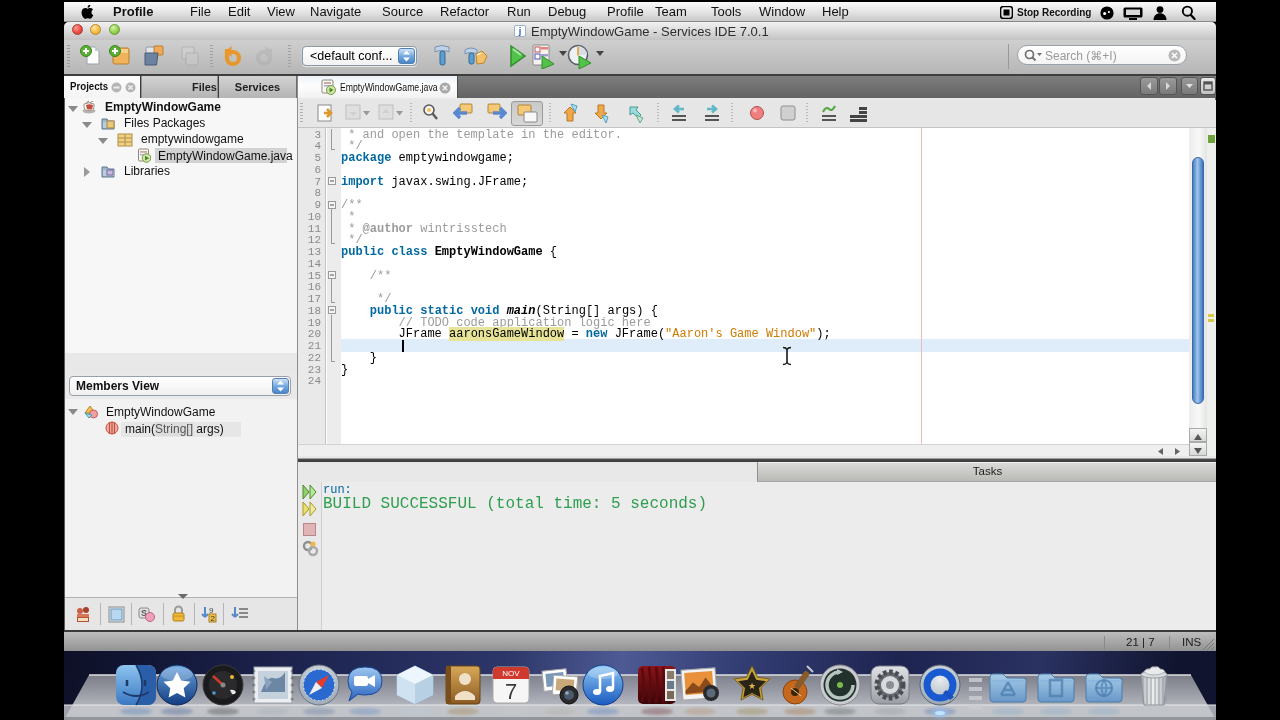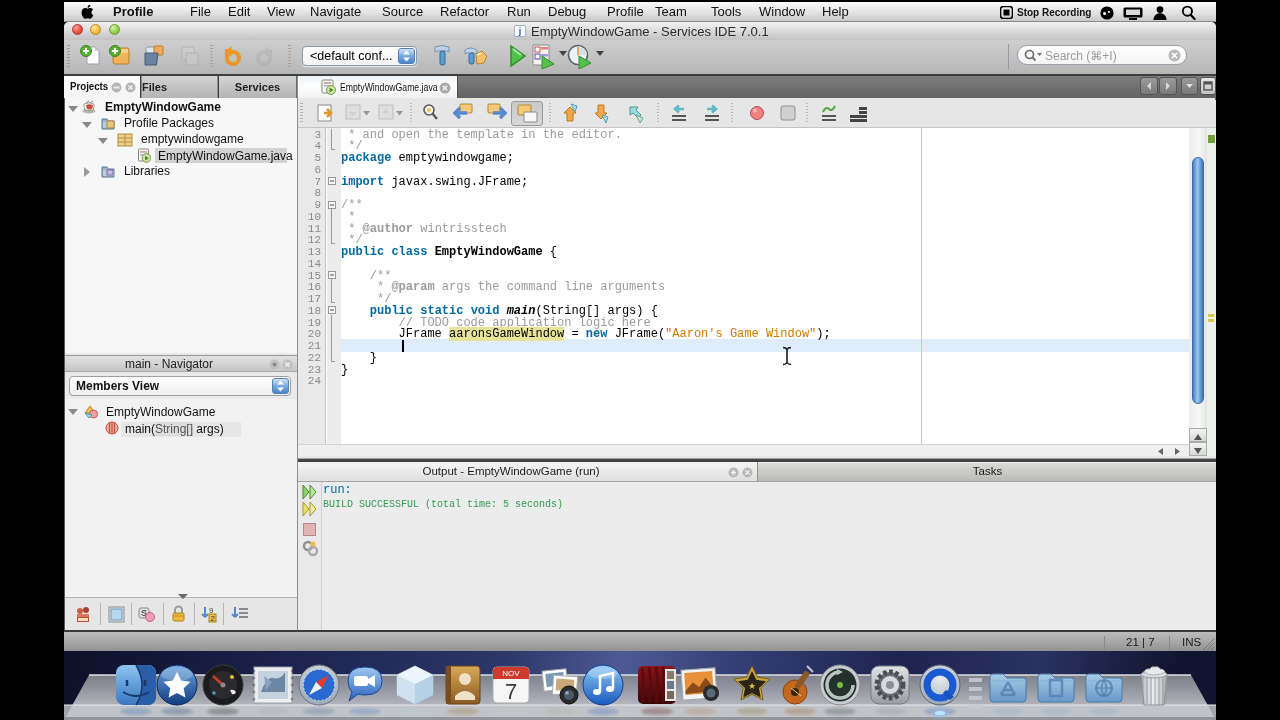--- a/index.html
+++ b/index.html
@@ -224,21 +224,21 @@
       <div class="abs" style="left:6px;top:4px;font-size:11px;font-weight:bold;color:#111;transform:scaleX(0.88);transform-origin:0 50%">Projects</div>
       <svg class="abs" style="left:47px;top:6px" width="11" height="11" viewBox="0 0 11 11">
               <circle cx="5.5" cy="5.5" r="5" fill="#b5b5b5"></circle>
               <rect x="2.5" y="4.5" width="6" height="2" fill="#eee"></rect>
             </svg>
       <svg class="abs" style="left:61px;top:6px" width="11" height="11" viewBox="0 0 11 11">
               <circle cx="5.5" cy="5.5" r="5" fill="#b5b5b5"></circle>
               <path d="M3.4 3.4l4.2 4.2M7.6 3.4l-4.2 4.2" stroke="#f2f2f2" stroke-width="1.4"></path>
             </svg>
     </div>
-    <div class="abs" style="left:77px;top:0;width:77px;height:22px;background:linear-gradient(#d3d3d3,#b4b4b4);border-left:1px solid #8e8e8e;border-right:1px solid #8e8e8e;text-align:left"><span style="font-size:11px;font-weight:bold;color:#222;line-height:22px">Files</span></div>
+    <div class="abs" style="left:77px;top:0;width:77px;height:22px;background:linear-gradient(#d3d3d3,#b4b4b4);border-left:1px solid #8e8e8e;border-right:1px solid #8e8e8e;text-align:right"><span style="font-size:11px;font-weight:bold;color:#222;line-height:22px">Files</span></div>
     <div class="abs" style="left:155px;top:0;width:78px;height:22px;background:linear-gradient(#d3d3d3,#b4b4b4);border-right:1px solid #6a6a6a;text-align:center"><span style="font-size:11px;font-weight:bold;color:#222;line-height:22px">Services</span></div>
    </div>
    <div id="projtree">
     <svg class="abs" style="left:3px;top:7px" width="10" height="8" viewBox="0 0 10 8">
             <path d="M0 1h10L5 7z" fill="#8a8a8a"></path>
           </svg>
     <svg class="abs" style="left:17px;top:2px" width="15" height="14" viewBox="0 0 15 14">
             <ellipse cx="7" cy="11" rx="6.5" ry="2.5" fill="#b8b4ae"></ellipse>
             <path d="M2 4q5-2.5 10 0q.5 3-1 6q-4 1.5-8 0q-1.5-3-1-6z" fill="#fff" stroke="#9a938a"></path>
             <path d="M4 5q3.5-1.5 7 0l-.8 4q-2.7 1-5.4 0z" fill="#c44f3f"></path>
@@ -246,21 +246,21 @@
           </svg>
     <div class="abs" style="left:40px;top:2px;font-weight:bold;white-space:nowrap">EmptyWindowGame</div>
     <svg class="abs" style="left:17px;top:23px" width="10" height="8" viewBox="0 0 10 8">
             <path d="M0 1h10L5 7z" fill="#8a8a8a"></path>
           </svg>
     <svg class="abs" style="left:36px;top:19px" width="14" height="13" viewBox="0 0 14 13">
             <path d="M1 2h5l1.5 2H13v8H1z" fill="#9db6cc" stroke="#5d7890"></path>
             <rect x="2" y="5" width="11" height="6" fill="#b8cde0"></rect>
             <rect x="6" y="4" width="7" height="7" fill="#e8c87a" stroke="#a8884a"></rect>
           </svg>
-    <div class="abs" style="left:59px;top:18px;white-space:nowrap">Profile Packages</div>
+    <div class="abs" style="left:59px;top:18px;white-space:nowrap">Files Packages</div>
     <svg class="abs" style="left:33px;top:39px" width="10" height="8" viewBox="0 0 10 8">
             <path d="M0 1h10L5 7z" fill="#8a8a8a"></path>
           </svg>
     <svg class="abs" style="left:52px;top:35px" width="16" height="14" viewBox="0 0 16 14">
             <rect x="1" y="1" width="14" height="12" fill="#f0d089" stroke="#b09040"></rect>
             <path d="M1 5h14M1 9h14M8 1v12" stroke="#b09040"></path>
           </svg>
     <div class="abs" style="left:76px;top:34px;white-space:nowrap">emptywindowgame</div>
     <div class="abs" style="left:90px;top:50px;width:132px;height:15px;background:#d2d2d2"></div>
     <svg class="abs" style="left:72px;top:50px" width="14" height="15" viewBox="0 0 14 15">
@@ -273,31 +273,20 @@
     <div class="abs" style="left:93px;top:51px;white-space:nowrap">EmptyWindowGame.java</div>
     <svg class="abs" style="left:18px;top:69px" width="8" height="10" viewBox="0 0 8 10">
             <path d="M1 0l6 5-6 5z" fill="#9a9a9a"></path>
           </svg>
     <svg class="abs" style="left:36px;top:67px" width="14" height="13" viewBox="0 0 14 13">
             <path d="M1 2h5l1.5 2H13v8H1z" fill="#9db6cc" stroke="#5d7890"></path>
             <rect x="2" y="5" width="11" height="6" fill="#b8cde0"></rect>
             <rect x="6" y="5" width="6" height="5" fill="#c8b8e0" stroke="#7a68a0"></rect>
           </svg>
     <div class="abs" style="left:59px;top:66px;white-space:nowrap">Libraries</div>
-   </div>
-   <div id="navhead">
-    <div class="abs" style="left:60px;top:1px;white-space:nowrap">main - Navigator</div>
-    <svg class="abs" style="left:204px;top:3px" width="11" height="11" viewBox="0 0 11 11">
-            <circle cx="5.5" cy="5.5" r="5" fill="#c0c0c0"></circle>
-            <circle cx="5.5" cy="5.5" r="2" fill="#888"></circle>
-          </svg>
-    <svg class="abs" style="left:217px;top:3px" width="11" height="11" viewBox="0 0 11 11">
-            <circle cx="5.5" cy="5.5" r="5" fill="#c0c0c0"></circle>
-            <path d="M3.4 3.4l4.2 4.2M7.6 3.4l-4.2 4.2" stroke="#f2f2f2" stroke-width="1.4"></path>
-          </svg>
    </div>
    <div id="navcombo">
     <div class="abs" style="left:4px;top:3px;width:222px;height:20px;background:linear-gradient(#fff,#f0f0f0);border:1px solid #98a0a8;border-radius:4px">
      <div class="abs" style="left:6px;top:2px;font-size:12px;font-weight:bold;color:#111">Members View</div>
      <div class="abs" style="right:1px;top:1px;width:17px;height:16px;background:linear-gradient(#cfe3f8,#74a9e0 50%,#4a86c8);border-radius:3px;border:1px solid #5580b0">
       <svg width="15" height="14" viewBox="0 0 15 14">
                 <path d="M7.5 1.5 L11 5.5 H4z" fill="#fff"></path>
                 <path d="M7.5 12.5 L11 8.5 H4z" fill="#fff"></path>
               </svg>
      </div>
@@ -503,21 +492,20 @@
      <div class="cl" style="top:0.6px"><span class="cm"> * and open the template in the editor.</span></div>
      <div class="cl" style="top:12.35px"><span class="cm"> */</span></div>
      <div class="cl" style="top:24.1px"><span class="kw">package</span> emptywindowgame;</div>
      <div class="cl" style="top:47.6px"><span class="kw">import</span> javax.swing.JFrame;</div>
      <div class="cl" style="top:71.1px"><span class="cm">/**</span></div>
      <div class="cl" style="top:82.85px"><span class="cm"> *</span></div>
      <div class="cl" style="top:94.6px"><span class="cm"> * <b>@author</b> wintrisstech</span></div>
      <div class="cl" style="top:106.35px"><span class="cm"> */</span></div>
      <div class="cl" style="top:118.1px"><span class="kw">public</span> <span class="kw">class</span> <b>EmptyWindowGame</b> {</div>
      <div class="cl" style="top:141.6px">    <span class="cm">/**</span></div>
-     <div class="cl" style="top:153.35px"><span class="cm">     * <b>@param</b> args the command line arguments</span></div>
      <div class="cl" style="top:165.1px"><span class="cm">     */</span></div>
      <div class="cl" style="top:176.85px">    <span class="kw">public</span> <span class="kw">static</span> <span class="kw">void</span> <b><i>main</i></b>(String[] args) {</div>
      <div class="cl" style="top:188.6px"><span class="cm">        // TODO code application logic here</span></div>
      <div class="cl" style="top:200.35px">        JFrame <span style="background:#e7e49a">aaronsGameWindow</span> = <span class="kw">new</span> JFrame(<span class="st">"Aaron's Game Window"</span>);</div>
      <div class="cl" style="top:223.85px">    }</div>
      <div class="cl" style="top:235.6px">}</div>
     <div class="abs" style="left:104px;top:212.1px;width:1.6px;height:12px;background:#000"></div>
     <svg class="abs" style="left:483px;top:218px" width="12" height="20" viewBox="0 0 12 20">
             <path d="M2 1.5 q3 0 4 2 q1-2 4-2 M2 18.5 q3 0 4-2 q1 2 4 2 M6 3 v14" stroke="#1a1a1a" stroke-width="1.6" fill="none"></path>
           </svg>
@@ -537,31 +525,20 @@
               </svg></div>
     </div>
     <div class="abs" style="left:909px;top:0;width:9px;height:328px;background:#eef0ee">
       <div class="abs" style="left:1px;top:7px;width:7px;height:8px;background:#71a33c"></div>
       <div class="abs" style="left:1px;top:186px;width:6px;height:3px;background:#d8c84a"></div>
       <div class="abs" style="left:1px;top:191px;width:6px;height:3px;background:#d8c84a"></div>
     </div>
 </div>
    <div id="outsplit"></div>
    <div id="outhead">
-    <div class="abs" style="left:0;top:0;width:459px;height:20px;background:linear-gradient(#f6f6f6,#dedede);border-bottom:1px solid #a6a6a6">
-     <div class="abs" style="left:0;top:2.5px;width:426px;text-align:center;font-size:11.5px;color:#1c1c1c">Output - EmptyWindowGame (run)</div>
-     <svg class="abs" style="left:430px;top:4.5px" width="11" height="11" viewBox="0 0 11 11">
-              <circle cx="5.5" cy="5.5" r="5" fill="#b8b8b8"></circle>
-              <path d="M3 5.5h5M5.5 3v5" stroke="#f4f4f4" stroke-width="1.3"></path>
-            </svg>
-     <svg class="abs" style="left:444px;top:4.5px" width="11" height="11" viewBox="0 0 11 11">
-              <circle cx="5.5" cy="5.5" r="5" fill="#b8b8b8"></circle>
-              <path d="M3.4 3.4l4.2 4.2M7.6 3.4l-4.2 4.2" stroke="#f4f4f4" stroke-width="1.3"></path>
-            </svg>
-    </div>
     <div class="abs" style="left:459px;top:0;width:459px;height:20px;background:linear-gradient(#dcdcda,#b9b9b6);border-left:1px solid #8f8f8f;border-bottom:1px solid #a6a6a6;box-shadow:inset 0 1px 0 #f0f0ee">
      <div class="abs" style="left:0;top:2.5px;width:459px;text-align:center;font-size:11.5px;color:#1c1c1c">Tasks</div>
     </div>
    </div>
    <div id="outbody">
     <div class="abs" style="left:0;top:0;width:24px;height:148px;background:#e9e9e9;border-right:1px solid #cfcfcf"></div>
     <svg class="abs" style="left:3px;top:2px" width="18" height="16" viewBox="0 0 18 16">
             <path d="M2 1l6 7-6 7z" fill="#8fd06a" stroke="#4a8a2a"></path>
             <path d="M9 1l6 7-6 7z" fill="#b8e89a" stroke="#4a8a2a"></path>
           </svg>
@@ -569,21 +546,21 @@
             <path d="M2 1l6 7-6 7z" fill="#e8e06a" stroke="#a8982a"></path>
             <path d="M9 1l6 7-6 7z" fill="#f0ec9a" stroke="#a8982a"></path>
           </svg>
     <div class="abs" style="left:5px;top:41px;width:13px;height:13px;background:#e0b4b4;border:1px solid #b88888"></div>
     <svg class="abs" style="left:3px;top:57px" width="19" height="19" viewBox="0 0 19 19">
             <circle cx="7" cy="7" r="4" fill="none" stroke="#909090" stroke-width="2.4"></circle>
             <circle cx="12" cy="12" r="4" fill="none" stroke="#a8a8a8" stroke-width="2.4"></circle>
             <circle cx="12" cy="5" r="2.5" fill="#f0b848"></circle>
           </svg>
     <div class="abs mono" style="left:25px;top:2px;font-size:12px;line-height:13.5px;color:#0369a1;white-space:pre">run:</div>
-    <div class="abs mono" style="left:25px;top:15.5px;font-size:10px;line-height:13.5px;color:#2f9e4f;white-space:pre">BUILD SUCCESSFUL (total time: 5 seconds)</div>
+    <div class="abs mono" style="left:25px;top:15.5px;font-size:16px;line-height:13.5px;color:#2f9e4f;white-space:pre">BUILD SUCCESSFUL (total time: 5 seconds)</div>
    </div>
    <div id="statusbar">
     <div class="abs" style="left:1040px;top:4px;width:1px;height:14px;background:#8a8a8a"></div>
     <div class="abs" style="left:1062px;top:4px;white-space:nowrap">21 | 7</div>
     <div class="abs" style="left:1105px;top:4px;width:1px;height:14px;background:#8a8a8a"></div>
     <div class="abs" style="left:1118px;top:4px;white-space:nowrap">INS</div>
     <svg class="abs" style="right:1px;top:6px" width="13" height="13" viewBox="0 0 13 13">
             <path d="M12 1L1 12M12 5L5 12M12 9L9 12" stroke="#777" stroke-width="1"></path>
           </svg>
    </div>

